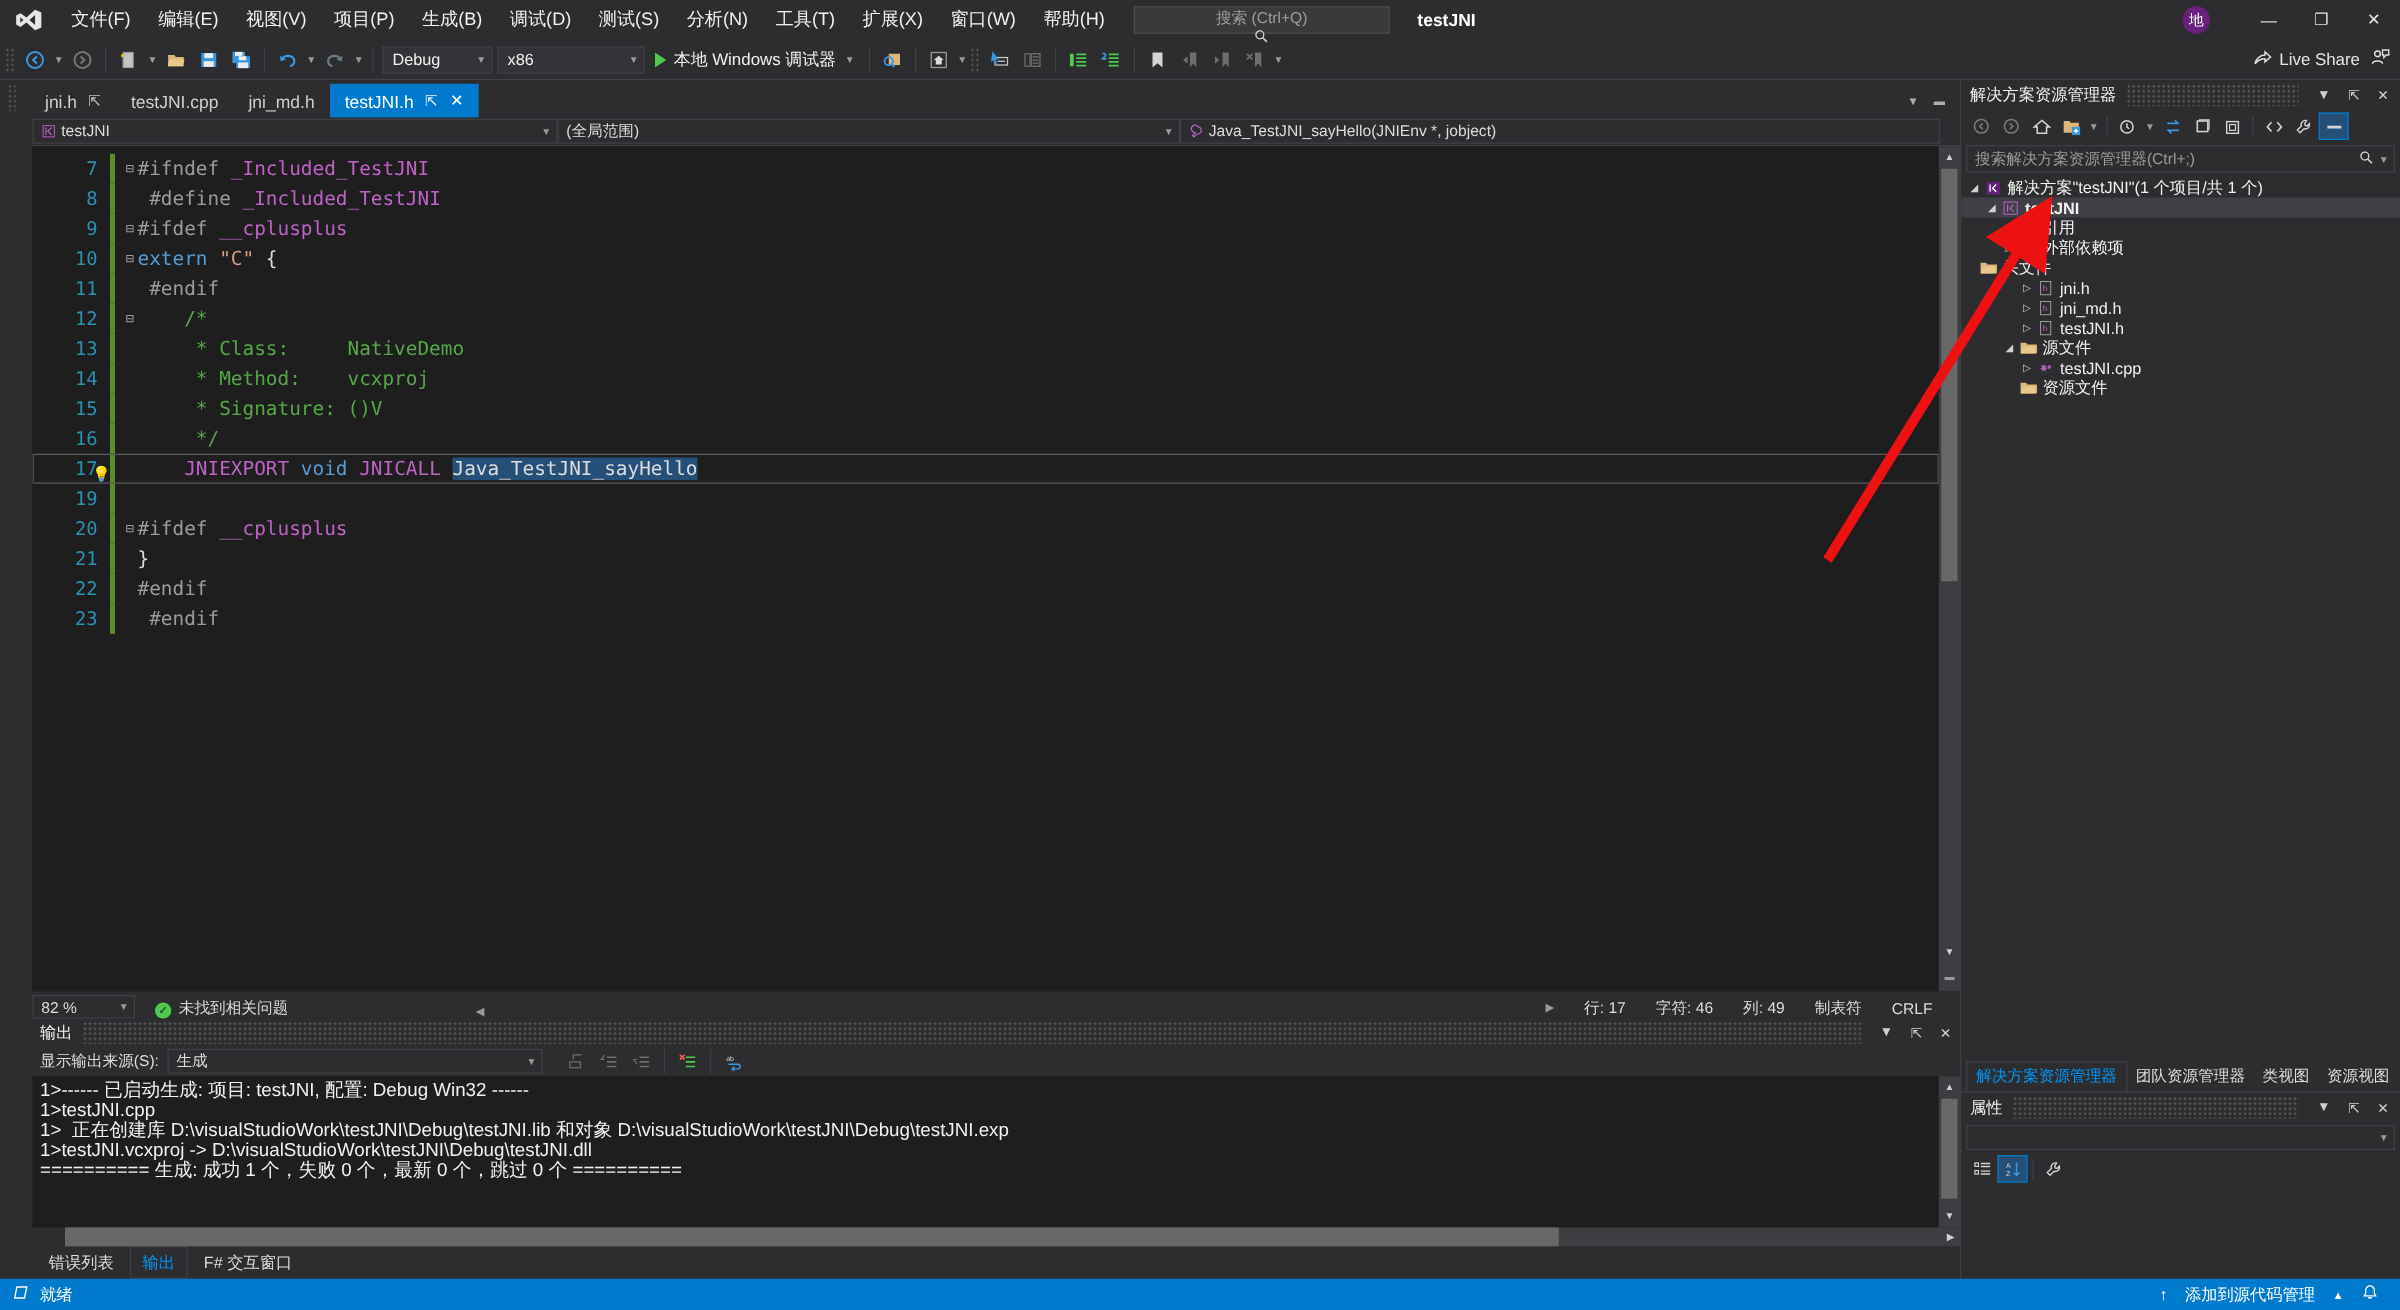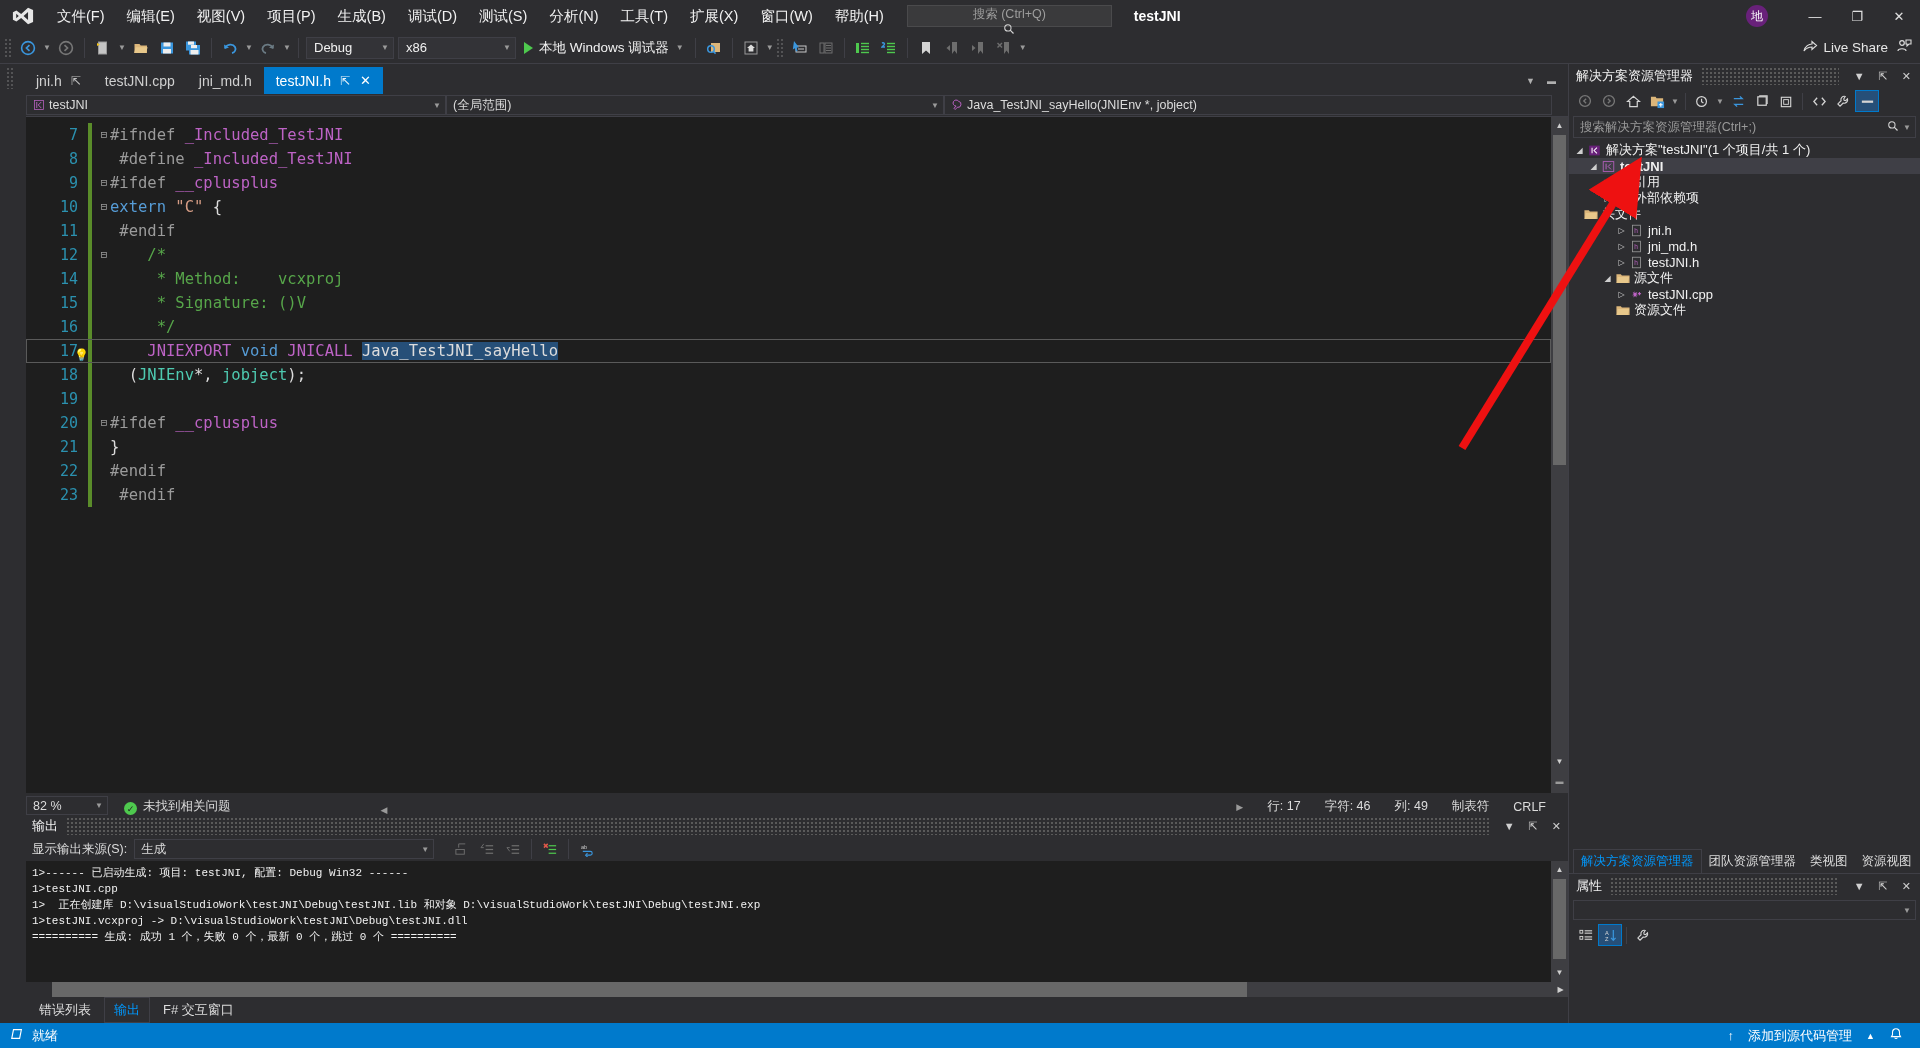--- a/index.html
+++ b/index.html
@@ -112,21 +112,21 @@
   .outpane { flex:0 0 182px; display:flex; flex-direction:column; background:#2d2d30; margin-left:26px;}
   .out-head { height:22px; display:flex; align-items:center; font-size:13px; color:#f1f1f1; padding-left:6px; flex:0 0 22px;}
   .dots { flex:1; height:18px; margin:0 8px;
           background-image:radial-gradient(#5a5a5a 1px, transparent 1px); background-size:4px 4px; }
   .out-head .ctl { padding:0 7px; color:#d0d0d0; font-size:11px; }
   .out-tb { height:24px; display:flex; align-items:center; font-size:12.5px; color:#dcdcdc; padding-left:6px; flex:0 0 24px;}
   .out-tb .lbl { padding-right:7px; }
   .outcombo { width:300px; height:20px; border:1px solid #3f3f46; background:#2d2d30; display:flex; align-items:center; padding:0 4px 0 6px;}
   .outcombo .ca { margin-left:auto; font-size:8px; color:#9a9a9a; }
   .out-body { flex:1; background:#1e1e1e; display:flex; min-height:0; position:relative; }
-  .out-text { flex:1; font-family:Liberation Mono, monospace; font-size:11px; line-height:16px;
+  .out-text { flex:1; font-family:Liberation Sans, sans-serif; font-size:15px; line-height:16px;
               color:#f1f1f1; padding:4px 6px; white-space:pre; overflow:hidden;}
   .out-hscroll { height:15px; background:#3e3e42; position:relative; margin-left:26px;}
 
   
   .bottabs { height:26px; background:#2d2d30; display:flex; align-items:center; padding-left:30px; flex:0 0 26px; }
   .bottab { font-size:13px; color:#dcdcdc; padding:3px 9px; margin-right:4px;}
   .bottab.active { color:#0097fb; border:1px solid #3f3f46; }
 
   
   .panel-head { height:24px; display:flex; align-items:center; font-size:13px; color:#f1f1f1; padding-left:7px; flex:0 0 24px;}
@@ -429,25 +429,25 @@
 
       <div class="editorwrap">
         <div class="editor">
           <div class="codeview" id="codeview">
               <div class="cline"><div class="gutnum">7</div><div class="bulb"></div><div class="changebar"></div><div class="fold">⊟</div><div class="code"><span class="pp">#ifndef </span><span class="mac">_Included_TestJNI</span></div></div>
               <div class="cline"><div class="gutnum">8</div><div class="bulb"></div><div class="changebar"></div><div class="fold"></div><div class="code"><span class="pp"> #define </span><span class="mac">_Included_TestJNI</span></div></div>
               <div class="cline"><div class="gutnum">9</div><div class="bulb"></div><div class="changebar"></div><div class="fold">⊟</div><div class="code"><span class="pp">#ifdef </span><span class="mac">__cplusplus</span></div></div>
               <div class="cline"><div class="gutnum">10</div><div class="bulb"></div><div class="changebar"></div><div class="fold">⊟</div><div class="code"><span class="kw">extern </span><span class="str">"C"</span><span class="pln"> {</span></div></div>
               <div class="cline"><div class="gutnum">11</div><div class="bulb"></div><div class="changebar"></div><div class="fold"></div><div class="code"><span class="pp"> #endif</span></div></div>
               <div class="cline"><div class="gutnum">12</div><div class="bulb"></div><div class="changebar"></div><div class="fold">⊟</div><div class="code"><span class="com">    /*</span></div></div>
+              <div class="cline"><div class="gutnum">13</div><div class="bulb"></div><div class="changebar"></div><div class="fold"></div><div class="code"><span class="com">     * Class:     NativeDemo</span></div></div>
               <div class="cline"><div class="gutnum">14</div><div class="bulb"></div><div class="changebar"></div><div class="fold"></div><div class="code"><span class="com">     * Method:    vcxproj</span></div></div>
               <div class="cline"><div class="gutnum">15</div><div class="bulb"></div><div class="changebar"></div><div class="fold"></div><div class="code"><span class="com">     * Signature: ()V</span></div></div>
               <div class="cline"><div class="gutnum">16</div><div class="bulb"></div><div class="changebar"></div><div class="fold"></div><div class="code"><span class="com">     */</span></div></div>
               <div class="cline" style="outline: rgb(90, 90, 90) solid 1px; outline-offset: -1px;"><div class="gutnum">17</div><div class="bulb"><i>💡</i></div><div class="changebar"></div><div class="fold"></div><div class="code"><span class="pln">    </span><span class="mac">JNIEXPORT</span><span class="pln"> </span><span class="kw">void</span><span class="pln"> </span><span class="mac">JNICALL</span><span class="pln"> </span><span class="sel">Java_TestJNI_sayHello</span></div></div>
-              <div class="cline"><div class="gutnum">18</div><div class="bulb"></div><div class="changebar"></div><div class="fold"></div><div class="code"><span class="pln">  (</span><span class="typ">JNIEnv</span><span class="pln">*, </span><span class="typ">jobject</span><span class="pln">);</span></div></div>
               <div class="cline"><div class="gutnum">19</div><div class="bulb"></div><div class="changebar"></div><div class="fold"></div><div class="code"></div></div>
               <div class="cline"><div class="gutnum">20</div><div class="bulb"></div><div class="changebar"></div><div class="fold">⊟</div><div class="code"><span class="pp">#ifdef </span><span class="mac">__cplusplus</span></div></div>
               <div class="cline"><div class="gutnum">21</div><div class="bulb"></div><div class="changebar"></div><div class="fold"></div><div class="code"><span class="pln">}</span></div></div>
               <div class="cline"><div class="gutnum">22</div><div class="bulb"></div><div class="changebar"></div><div class="fold"></div><div class="code"><span class="pp">#endif</span></div></div>
               <div class="cline"><div class="gutnum">23</div><div class="bulb"></div><div class="changebar"></div><div class="fold"></div><div class="code"><span class="pp"> #endif</span></div></div>
             </div>
         </div>
         <div class="vscroll">
           <div class="up">▲</div>
           <div class="mark" style="top:22px;background:#c8c800;"></div>

